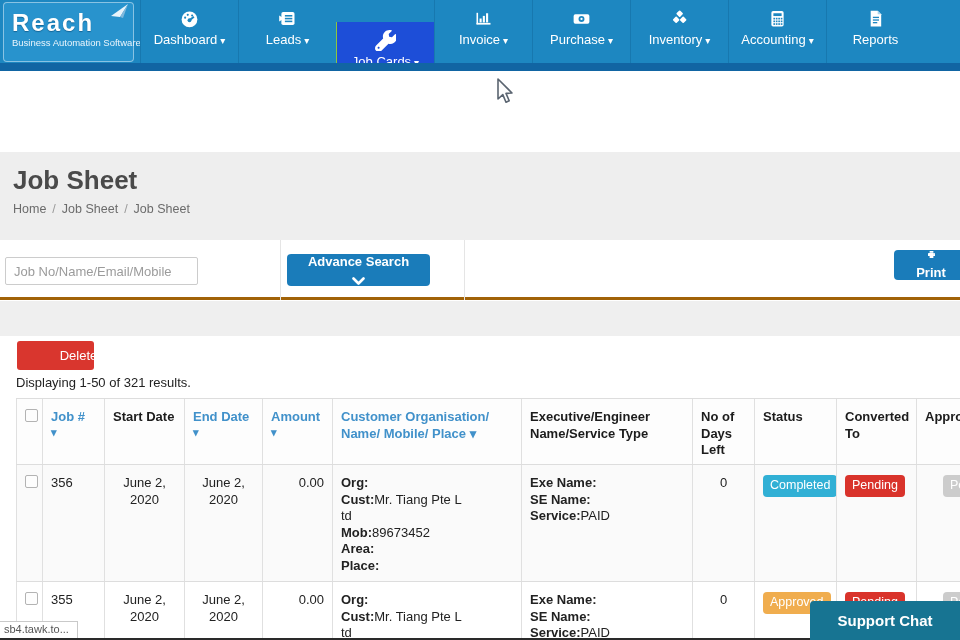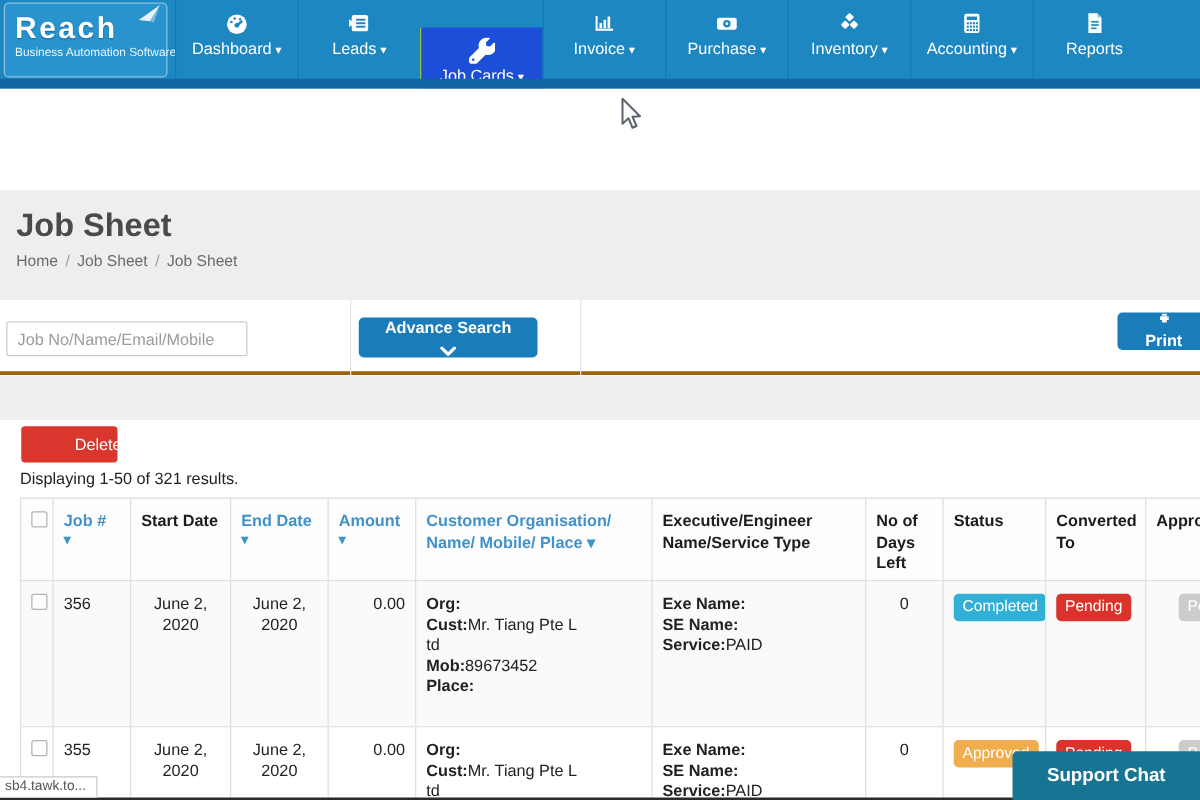--- a/index.html
+++ b/index.html
@@ -310,20 +310,21 @@
         <div class="td c0"><span class="cb"></span></div>
         <div class="td c1">356</div>
         <div class="td c2 ctr">June 2, 2020</div>
         <div class="td c3 ctr">June 2, 2020</div>
         <div class="td c4 rt">0.00</div>
         <div class="td c5">
           <div><b>Org:</b></div>
           <div><b>Cust:</b><span>Mr. Tiang Pte L</span></div>
           <div>td</div>
           <div><b>Mob:</b><span>89673452</span></div>
+          <div><b>Area:</b></div>
           <div><b>Place:</b></div>
         </div>
         <div class="td c6">
           <div><b>Exe Name:</b></div>
           <div><b>SE Name:</b></div>
           <div><b>Service:</b><span>PAID</span></div>
         </div>
         <div class="td c7 ctr">0</div>
         <div class="td c8">
           <span class="badge" style="background: rgb(49, 176, 213);">Completed</span>

